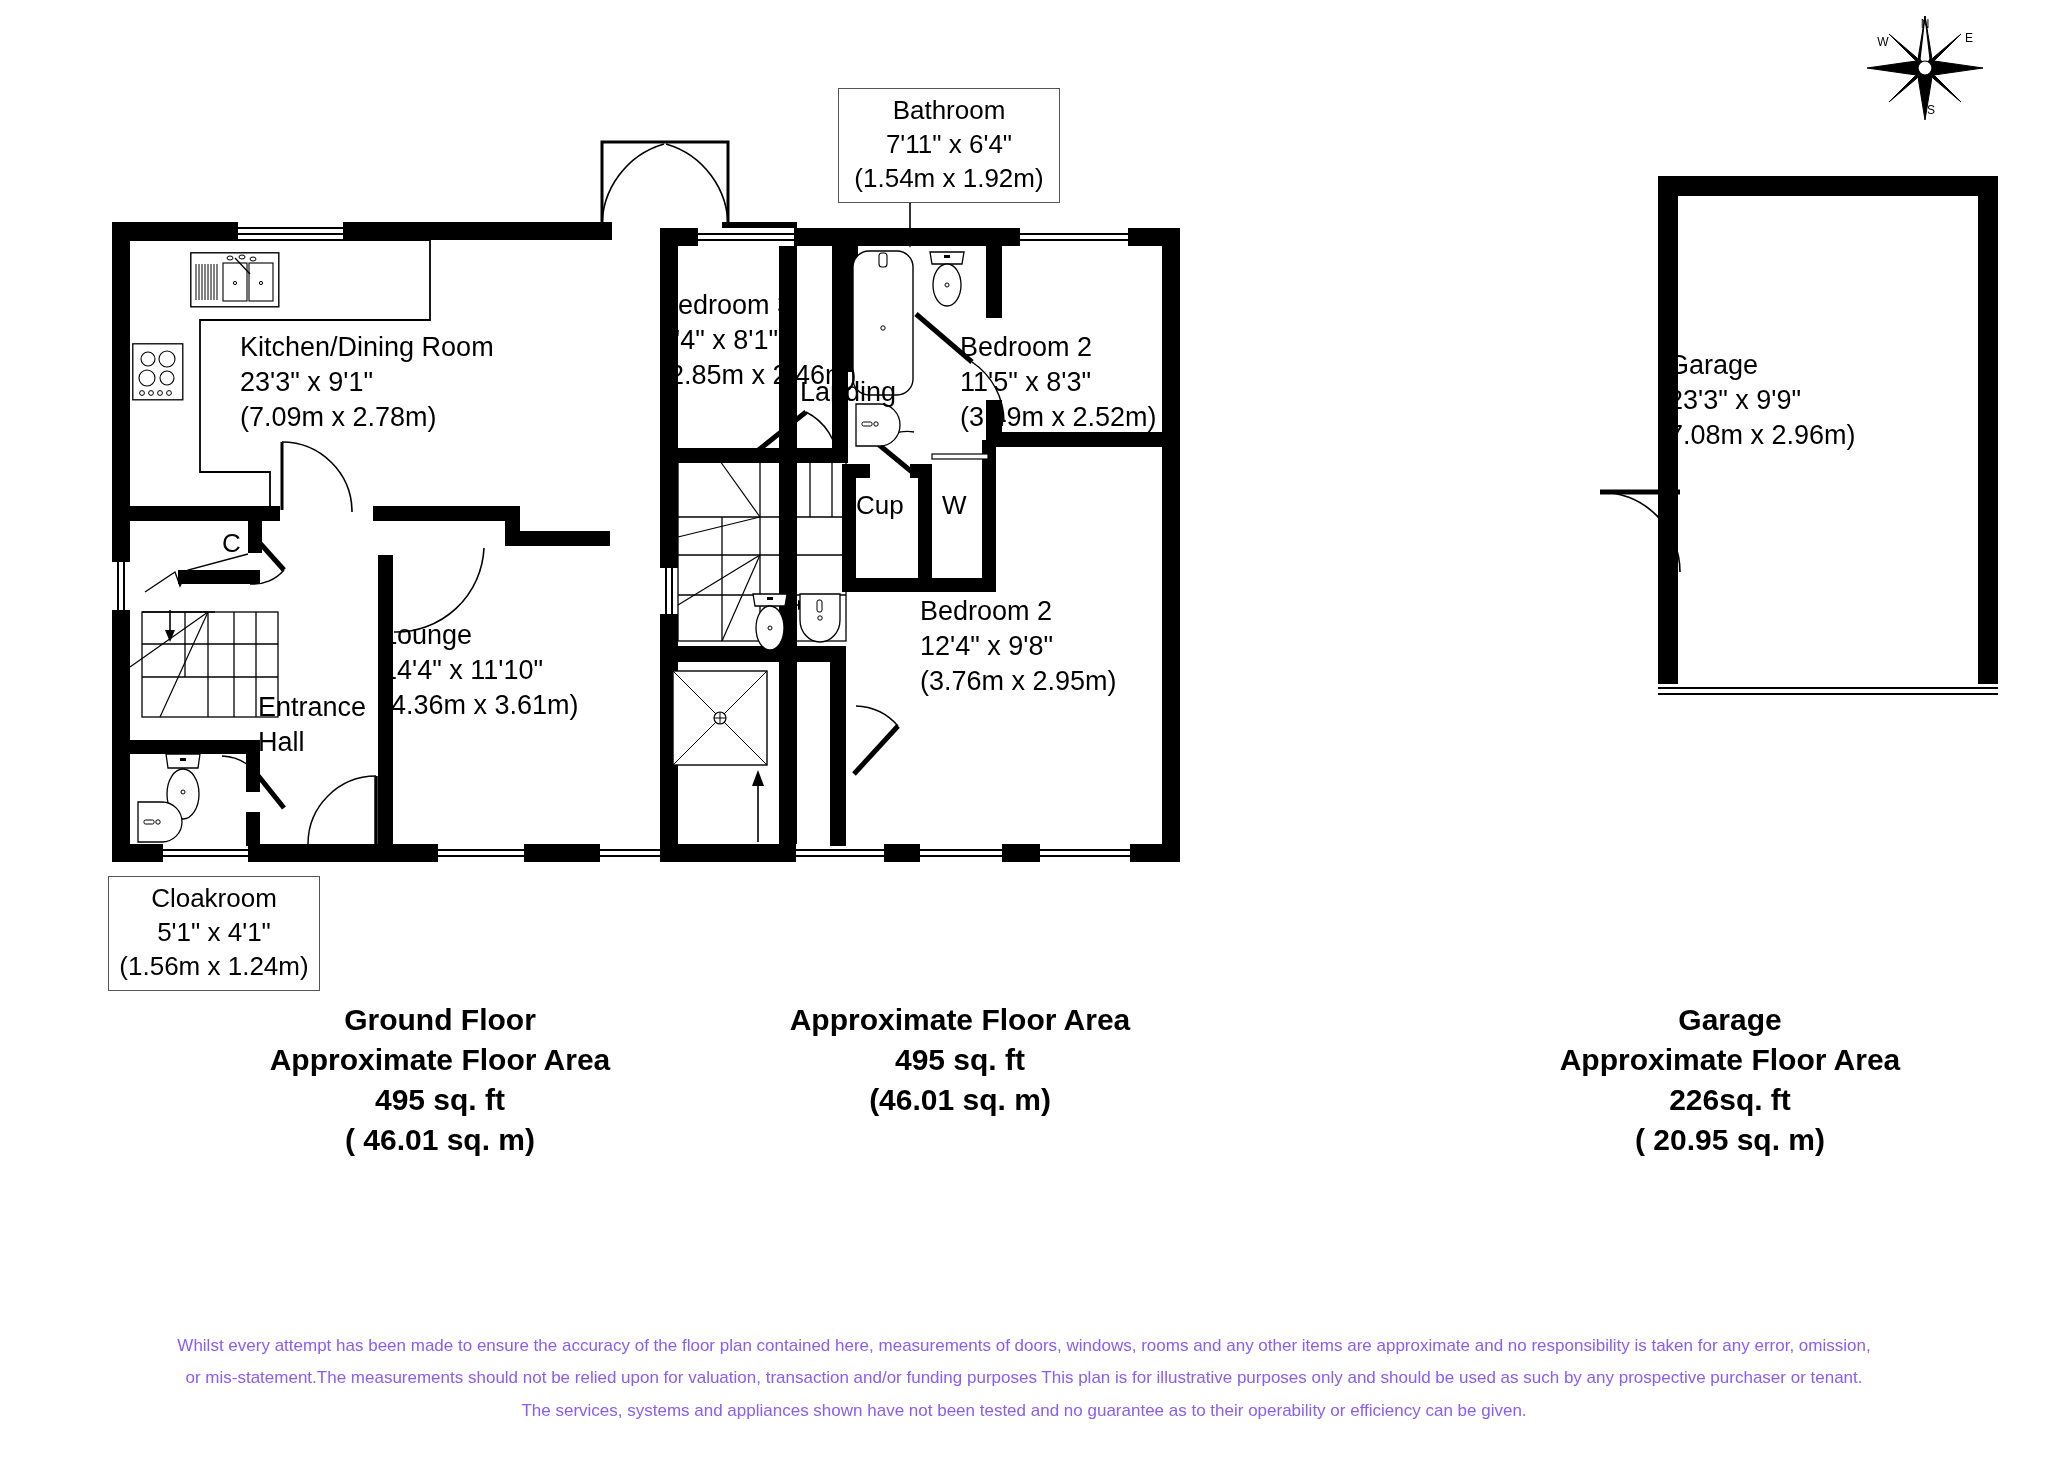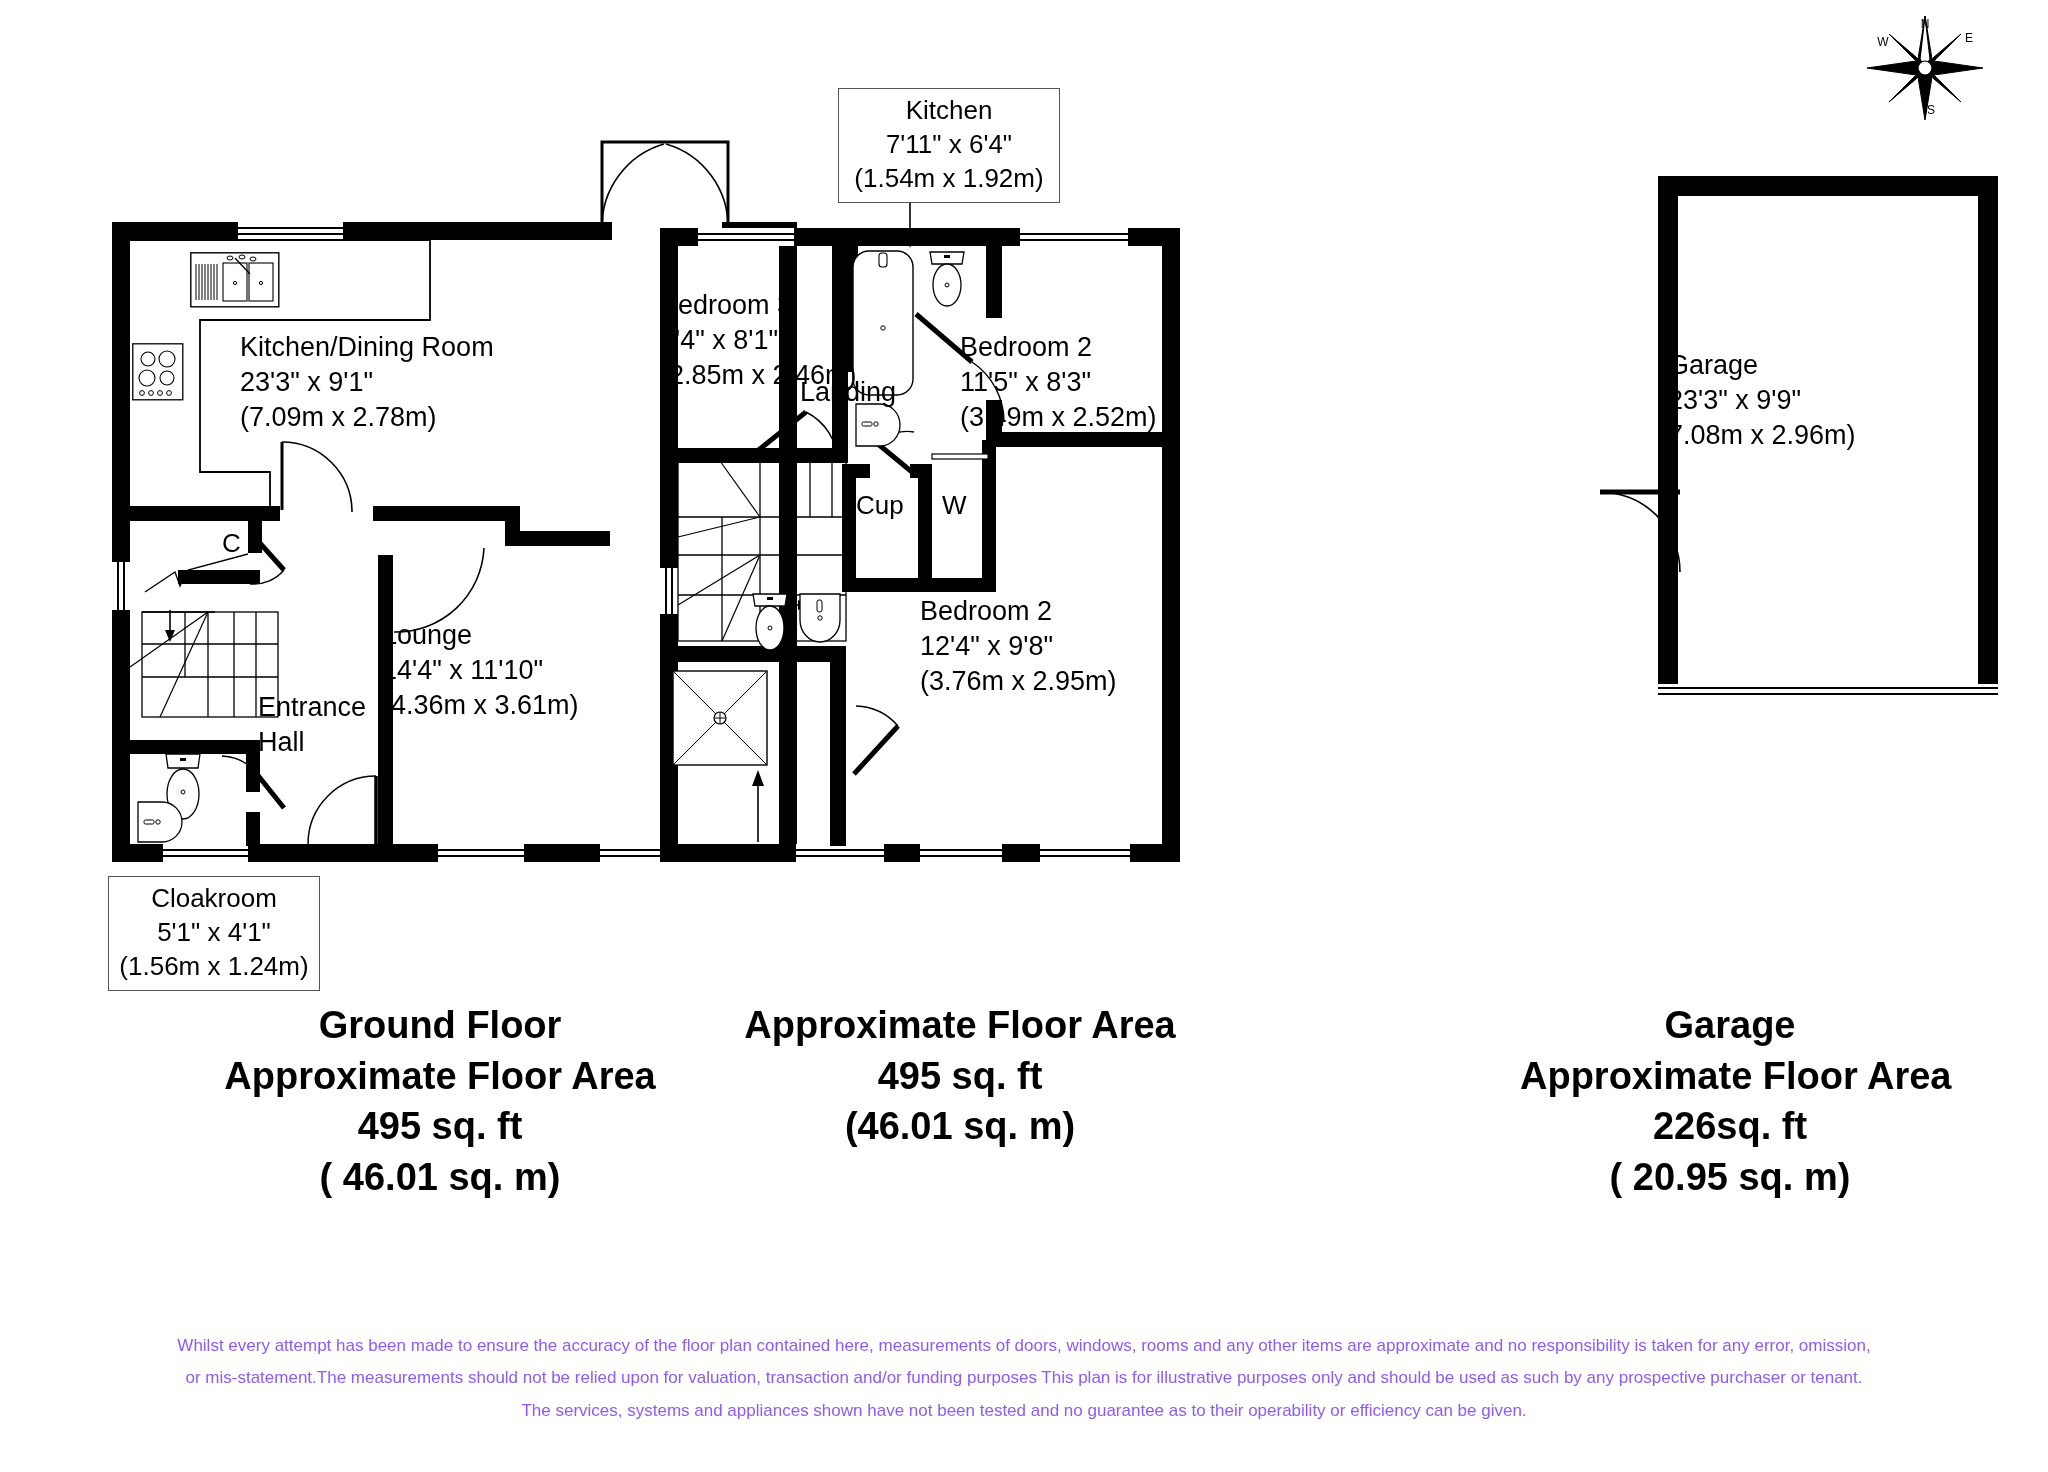--- a/index.html
+++ b/index.html
@@ -13,21 +13,21 @@
   .t{position:absolute;background:#000;}
   
   .rlabel{position:absolute;text-align:left;line-height:1.30;white-space:nowrap;}
   .rlabel .nm{font-size:27px;}
   .rlabel .dim{font-size:27px;}
   
   .boxlabel{position:absolute;border:1.5px solid #555;background:#fff;
             text-align:center;line-height:1.30;padding:5px 9px 7px;
             box-sizing:border-box;white-space:nowrap;font-size:26px;}
   
-  .ftitle{position:absolute;text-align:center;font-weight:bold;font-size:38px;
+  .ftitle{position:absolute;text-align:center;font-weight:bold;font-size:30px;
           line-height:1.33;white-space:nowrap;}
   .disclaimer{position:absolute;text-align:center;font-size:17px;
               line-height:1.9;color:#8b5cf6;width:100%;}
   svg{display:block;overflow:visible;}
   .cupl{position:absolute;font-size:26px;}
 </style>
 </head>
 <body>
 
 <div class="stage">
@@ -459,21 +459,21 @@
       <div class="nm">Bedroom 2</div>
       <div class="dim">12'4" x 9'8"</div>
       <div class="dim">(3.76m x 2.95m)</div>
     </div>
 
     <div class="rlabel" style="left:180px;top:375px;width:300px;">
       <div class="nm">Landing</div>
     </div>
 
     <div class="boxlabel" style="left:218px;top:88px;width:222px;">
-      <div>Kitchen</div>
+      <div>Bathroom</div>
       <div>7'11" x 6'4"</div>
       <div>(1.54m x 1.92m)</div>
     </div>
 
   </div>
 
   <div class="ftitle" style="left:680px;top:1000px;width:560px;">
     <div>Approximate Floor Area</div>
     <div>495 sq. ft</div>
     <div>(46.01 sq. m)</div>

